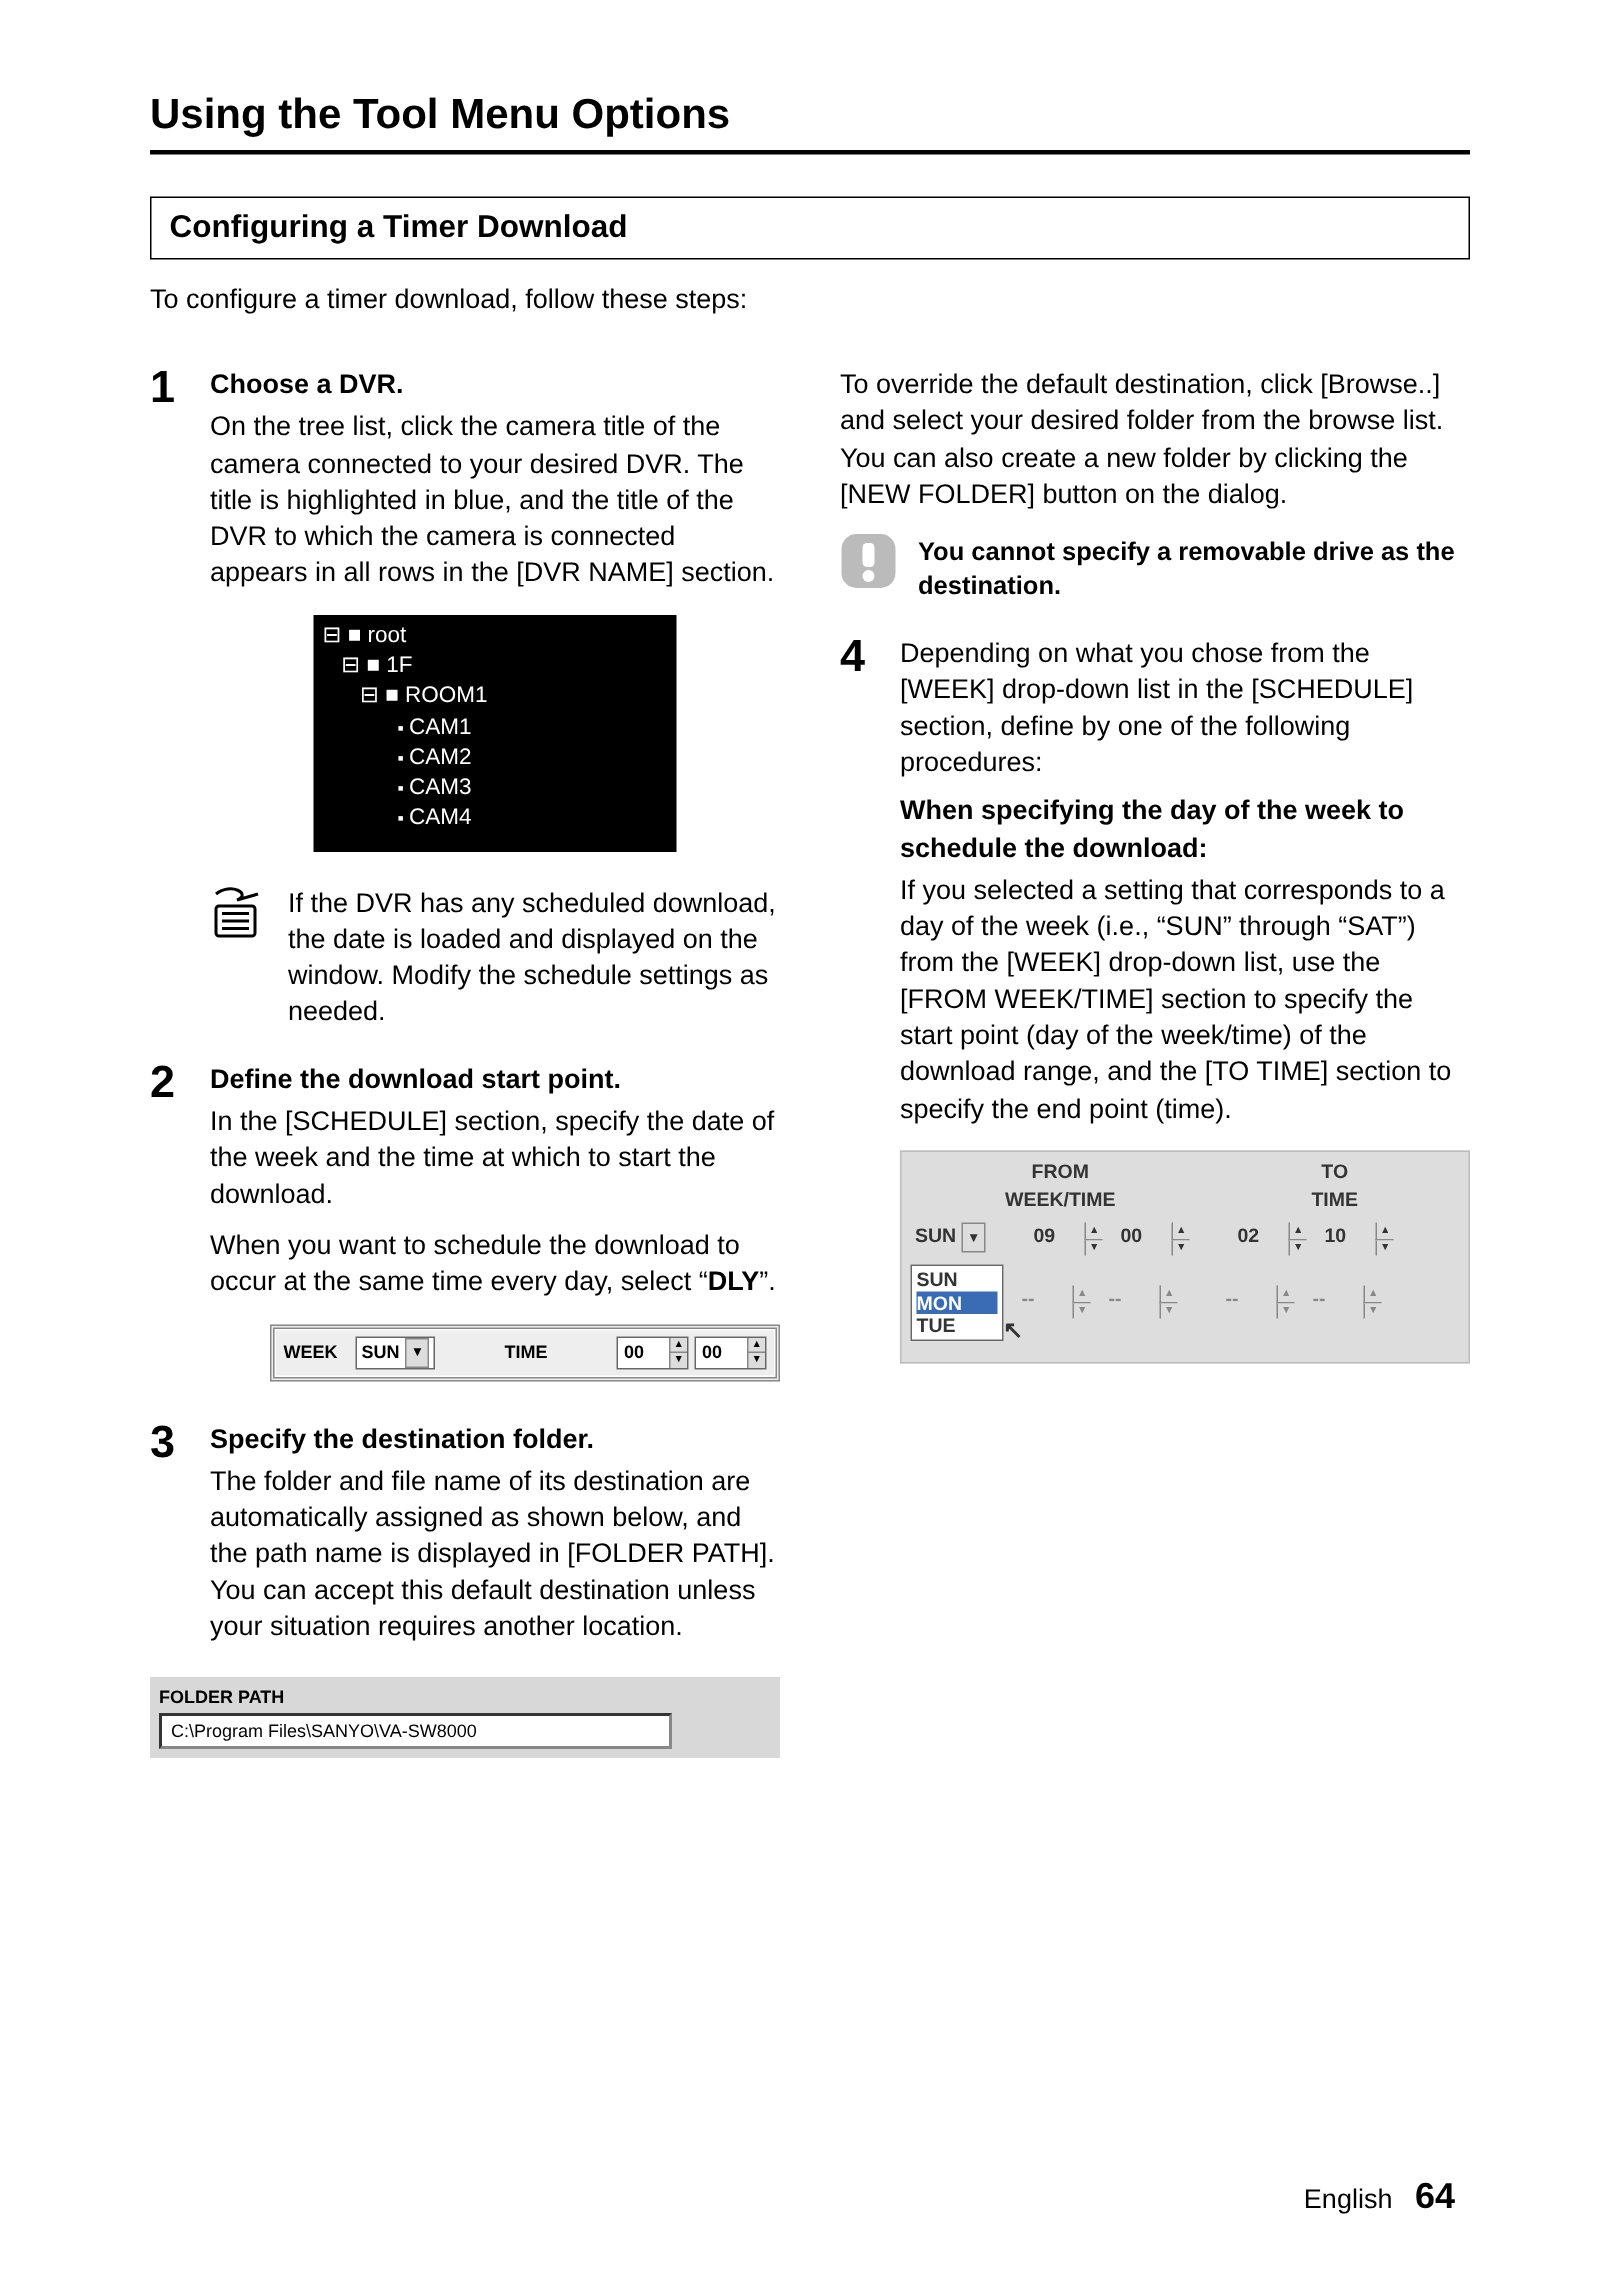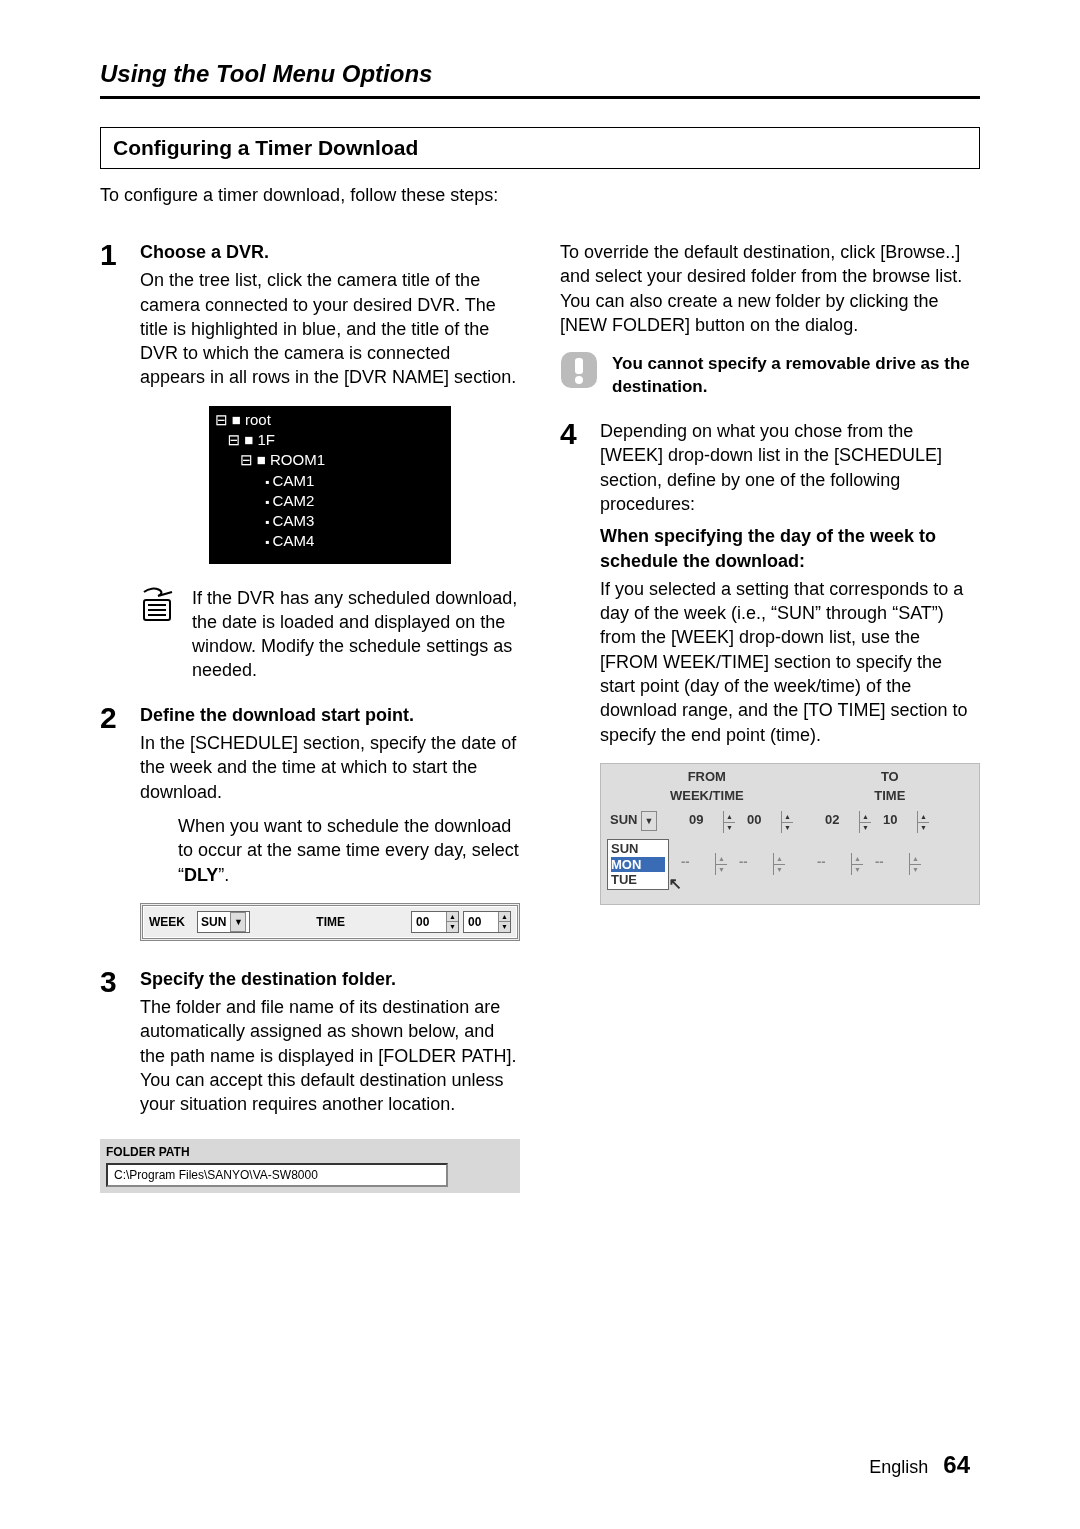--- a/index.html
+++ b/index.html
@@ -13,24 +13,23 @@
       height: 1529px;
       position: relative;
       box-sizing: border-box;
     }
     .page {
       padding: 60px 100px 40px 100px;
       box-sizing: border-box;
       width: 100%;
     }
     .main-title {
-      font-size: 24px;
+      font-size: 28px;
       font-weight: bold;
       margin-bottom: 8px;
-      font-style: italic;
     }
     .thick-rule {
       border: none;
       border-top: 3px solid #000;
       margin: 0 0 28px 0;
     }
     .subtitle-box {
       border: 1px solid #000;
       padding: 8px 12px;
       font-size: 21px;
@@ -64,21 +63,21 @@
     .step-body {
       font-size: 18px;
       line-height: 1.35;
       flex: 1;
     }
     .step-heading {
       font-weight: bold;
       margin-bottom: 4px;
     }
     .step-heading.spaced { margin-top: 8px; }
-    .para { margin-top: 10px; margin-left: 38px; }
+    .para { margin-top: 10px; }
     .bold-inline { font-weight: bold; }
     .note-row {
       display: flex;
       align-items: flex-start;
       gap: 14px;
       margin: 16px 0 20px 38px;
     }
     .note-icon-box { flex: none; width: 40px; }
     .note-text {
       font-size: 18px;
@@ -119,20 +118,21 @@
     .schedule-bar {
       margin-top: 16px;
       border: 3px double #888;
       display: flex;
       align-items: flex-start;
       font-size: 12px;
       font-weight: bold;
       height: 32px;
       background: #eee;
       box-shadow: inset 0 0 0 1px #fff;
+      margin-left: 40px;
     }
     .schedule-bar .cell {
       display: flex;
       align-items: center;
       padding: 0 6px;
       height: 100%;
     }
     .schedule-bar .dropdown,
     .schedule-bar .spinner {
       background: #fff;

